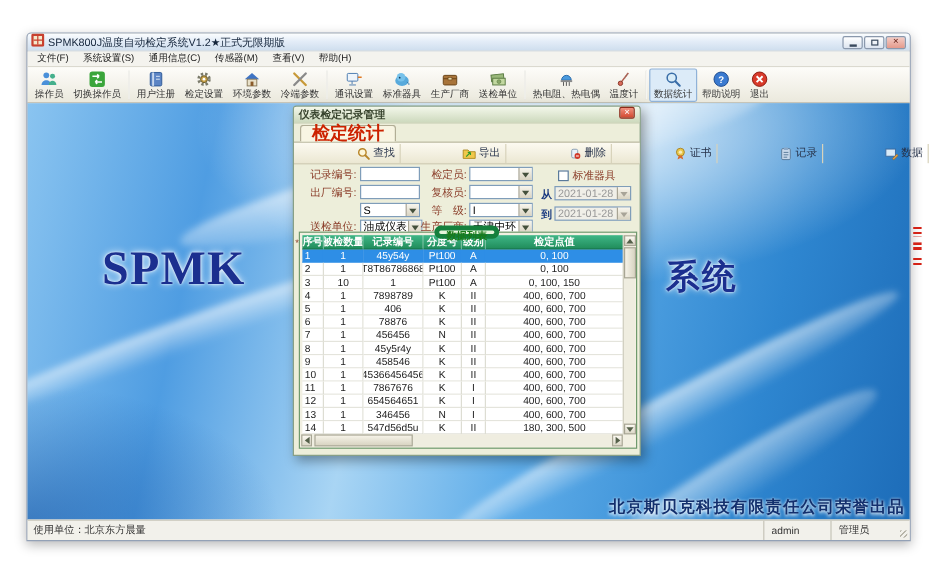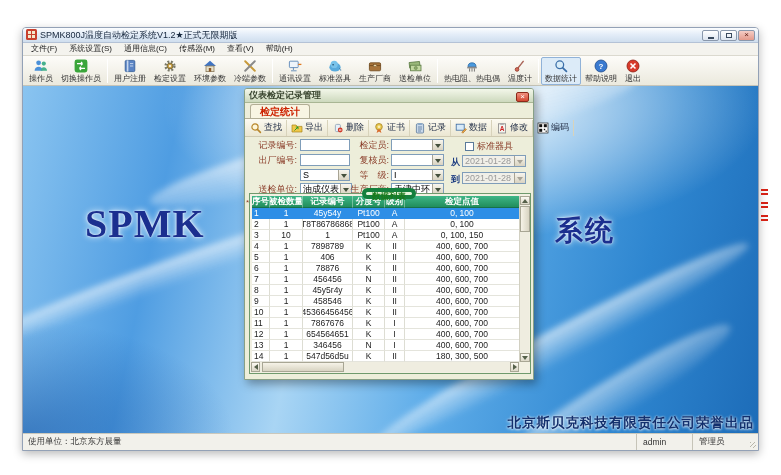--- a/index.html
+++ b/index.html
@@ -67,37 +67,37 @@
     align-items:center; padding-left:6px; }
   .grip { width:10px; height:100%; display:flex; align-items:flex-end; justify-content:flex-end; padding:2px; }
   .grip::after { content:""; width:6px; height:6px;
     background:repeating-linear-gradient(135deg,#b8b6aa 0 1px,transparent 1px 3px); }
 
   
   .dialog { position:absolute; left:244px; top:88px; width:290px; height:292px;
     background:#edeeda; border:1px solid #88a086; border-radius:3px 3px 0 0;
     box-shadow:3px 4px 10px rgba(0,0,0,.35); }
   .dlg-title { height:14px; background:linear-gradient(#f3f7ea,#cdd9bd);
-    border-bottom:1px solid #a9b694; display:flex; align-items:flex-end; padding:0 4px;
+    border-bottom:1px solid #a9b694; display:flex; align-items:flex-start; padding:0 4px;
     border-radius:2px 2px 0 0; }
   .dlg-title-text { font-size:9px; font-weight:bold; color:#38442e; }
   .dlg-close { margin-left:auto; width:13px; height:10px; border:1px solid #8c2a1a; border-radius:2px;
     background:linear-gradient(#f0907e,#d24830); color:#fff; font-size:8px; line-height:8px; text-align:center; }
 
   .dlg-tabs { position:absolute; top:14px; left:0; right:0; height:16px;
     border-bottom:1px solid #b2ae96; display:flex; align-items:flex-end; padding-left:5px; }
   .dlg-tab { height:14px; padding:0 9px; background:#f8f5e3; border:1px solid #b2ae96; border-bottom:none;
-    border-radius:3px 3px 0 0; font-size:10px; font-weight:bold; color:#cc2200;
+    border-radius:3px 3px 0 0; font-size:15px; font-weight:bold; color:#cc2200;
     display:flex; align-items:center; }
 
   .dlg-toolbar { position:absolute; top:30px; left:0; right:0; height:18px;
     background:linear-gradient(#fcfaf1,#ebe7d2); border-bottom:1px solid #cfcab2;
     display:flex; align-items:center; padding:0 1px; }
   .dbtn { display:flex; align-items:center; gap:2px; height:16px; padding:0 4px;
-    border-right:1px solid #d8d3bb; }
+    border-right:1px solid #d8d3bb;margin-left:47px; }
   .dbtn svg { width:12px; height:12px; display:block; }
   .dbtn-label { font-size:9px; color:#26324a; white-space:nowrap; }
 
   .dlg-form { position:absolute; top:48px; left:0; width:290px; height:56px; }
   .flabel { position:absolute; font-size:9px; color:#8a3c28; text-align:right;
     white-space:nowrap; line-height:12px; }
   .flabel.tight { font-size:8px; letter-spacing:-.3px;margin-top:28px; }
   .fromto { position:absolute; font-size:9px; font-weight:bold; color:#1a3a80; line-height:12px; }
   .ffield { position:absolute; height:12px; background:#fff; border:1px solid #7f9db9;
     font-size:9px; padding:0 2px; }

